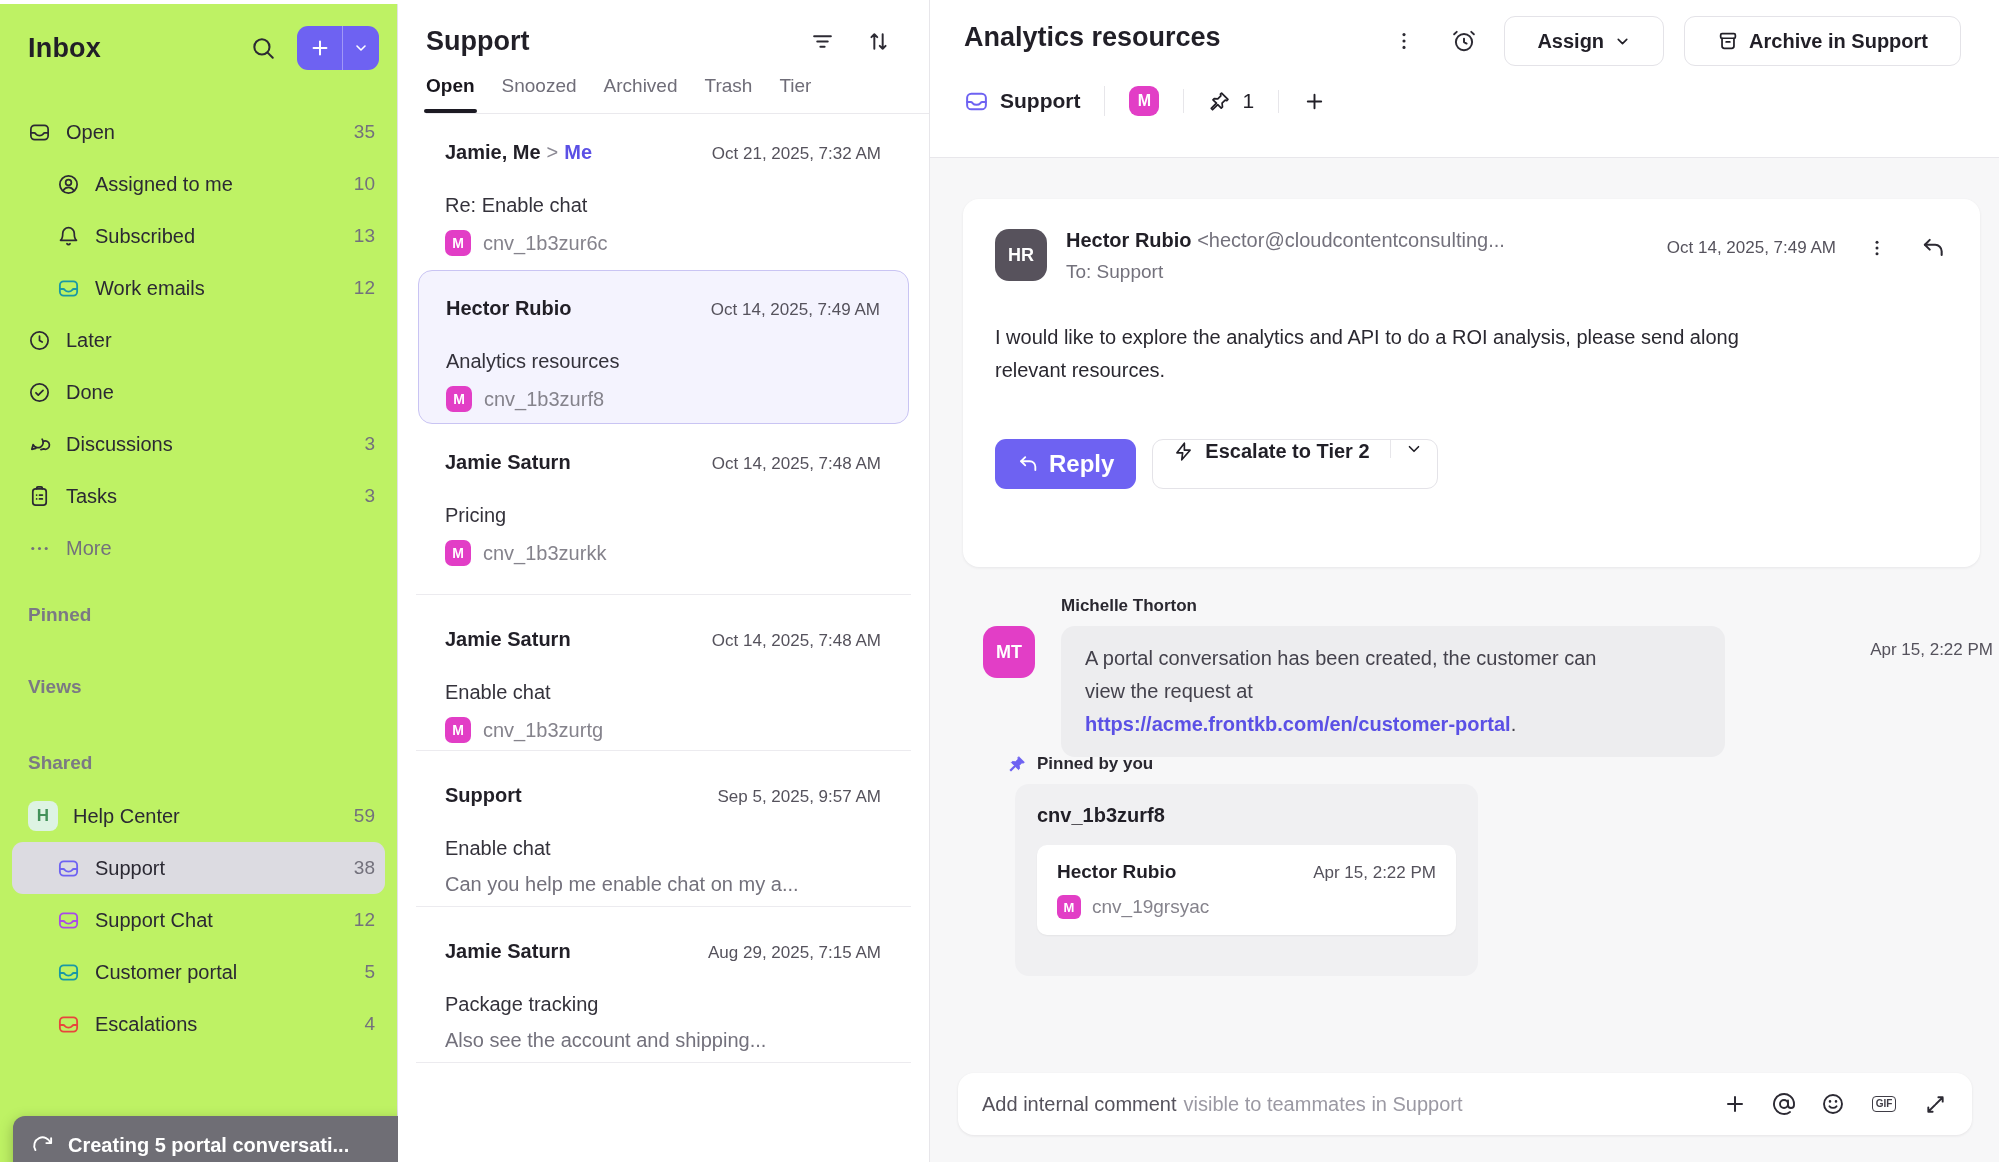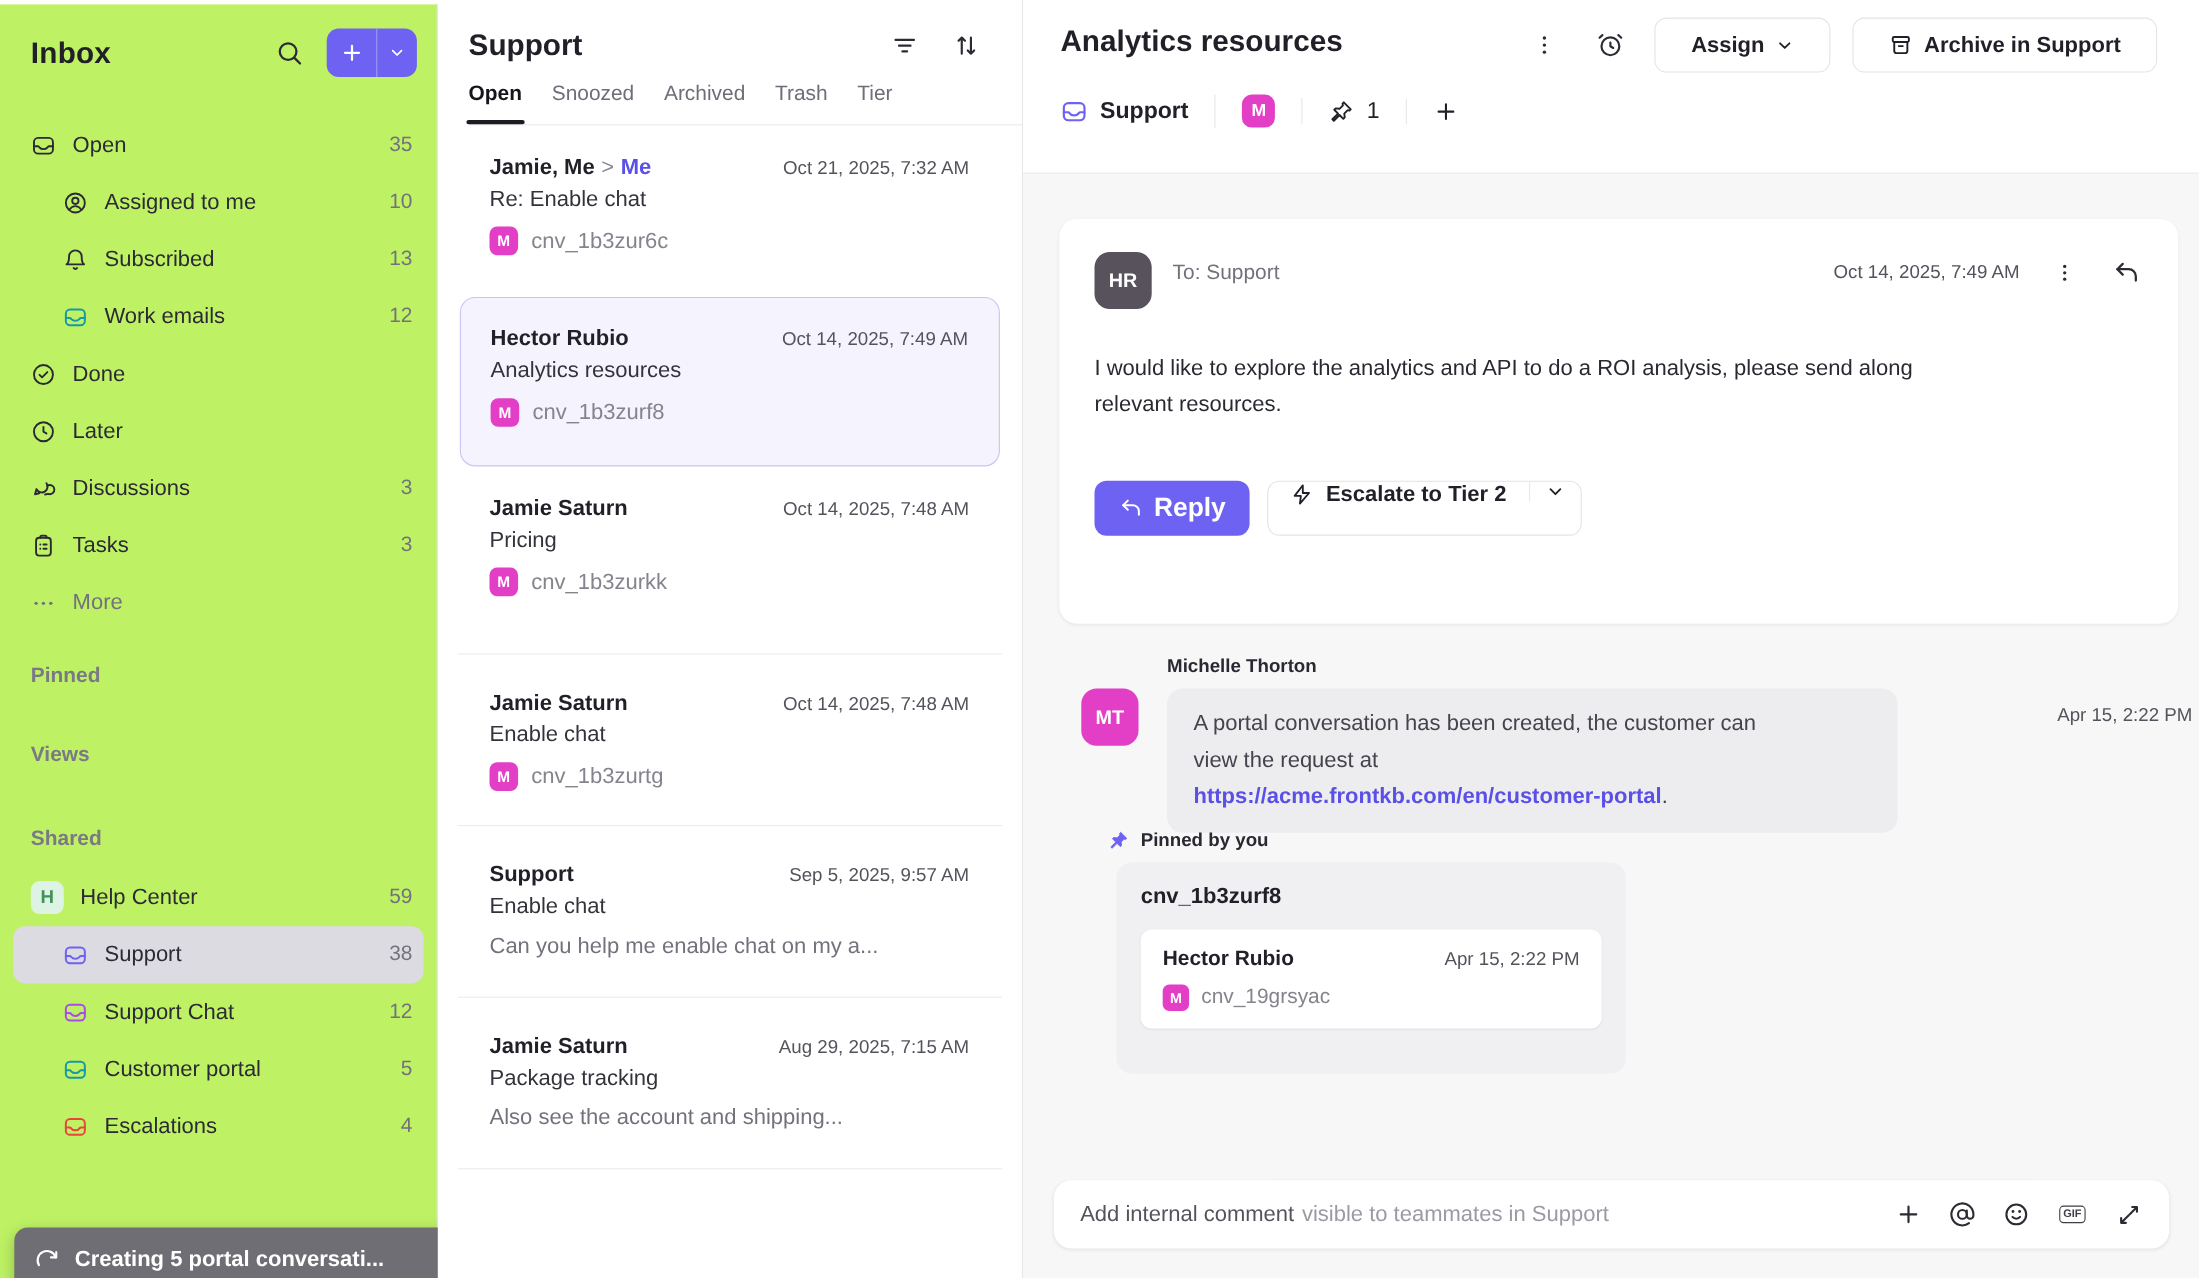--- a/index.html
+++ b/index.html
@@ -41,21 +41,21 @@
   .tab { font-size:19px; color:#6f6d78; padding-bottom:16px; position:relative; cursor:pointer; }
   .tab.active { color:#17151c; font-weight:600; }
   .tab.active::after { content:""; position:absolute; left:-2px; right:-2px; bottom:0; height:4px; border-radius:3px; background:#1c1a23; }
   .convs { }
   .conv { position:relative; height:156px; padding:27px 48px 0 47px; cursor:pointer; }
   .conv .row1 { display:flex; align-items:baseline; }
   .conv .names { font-size:20px; font-weight:700; color:#211f27; white-space:nowrap; }
   .conv .names .arrow { color:#8b8994; font-weight:400; padding:0 6px; }
   .conv .names .hl { color:#5B50E5; }
   .conv .date { margin-left:auto; font-size:17px; color:#55525c; white-space:nowrap; }
-  .conv .subj { margin-top:6px; font-size:20px; color:#34323b; }
+  .conv .subj { margin-top:30px; font-size:20px; color:#34323b; }
   .conv .meta { margin-top:13px; display:flex; align-items:center; gap:12px; font-size:20px; color:#85838c; }
   .conv .preview { margin-top:13px; font-size:20px; color:#73717c; white-space:nowrap; overflow:hidden; }
   .m-badge { width:26px; height:26px; border-radius:7px; background:#E23EC6; color:#fff; font-size:14px; font-weight:700; display:flex; align-items:center; justify-content:center; flex:0 0 auto; }
   .conv.hasdiv::after { content:""; position:absolute; left:18px; right:18px; bottom:0; height:1px; background:#ECEBEF; }
   .conv.sel { height:154px; margin:0 20px 0 20px; padding:26px 28px 0 27px; background:#F4F3FE; border:1.5px solid #C9C4F3; border-radius:14px; }
   .conv.r3 { height:171px; }
 
   
   .thread { position:absolute; left:930px; top:0; width:1069px; height:1162px; background:#fff; }
   .th-header { position:relative; height:158px; border-bottom:1px solid #E8E7EB; background:#fff; }
@@ -191,33 +191,33 @@
               <path d="M3 12.5h3.5c1.1 0 1.3.6 1.9 1.3.7.9 1.6 1.4 3.6 1.4s2.9-.5 3.6-1.4c.6-.7.8-1.3 1.9-1.3H21"></path>
             </svg>
           </span>
         <span class="lbl">Work emails</span>
         <span class="count">12</span>
       </div>
       <div class="sb-item">
         <span>
             <svg width="23" height="23" viewBox="0 0 24 24" fill="none" stroke="currentColor" stroke-width="1.8" stroke-linecap="round" stroke-linejoin="round">
               <circle cx="12" cy="12" r="9"></circle>
-              <path d="M8.3 12.3l2.4 2.4 5-5"></path>
-            </svg>
-          </span>
-        <span class="lbl">Done</span>
+              <path d="M12 7.5V12l2.8 1.6"></path>
+            </svg>
+          </span>
+        <span class="lbl">Later</span>
       </div>
       <div class="sb-item">
         <span>
             <svg width="23" height="23" viewBox="0 0 24 24" fill="none" stroke="currentColor" stroke-width="1.8" stroke-linecap="round" stroke-linejoin="round">
               <circle cx="12" cy="12" r="9"></circle>
-              <path d="M12 7.5V12l2.8 1.6"></path>
-            </svg>
-          </span>
-        <span class="lbl">Later</span>
+              <path d="M8.3 12.3l2.4 2.4 5-5"></path>
+            </svg>
+          </span>
+        <span class="lbl">Done</span>
       </div>
       <div class="sb-item">
         <span>
             <svg width="23" height="23" viewBox="0 0 24 24" fill="none" stroke="currentColor" stroke-width="1.8" stroke-linecap="round" stroke-linejoin="round">
               <path d="M14.8 6.5a5.5 5.5 0 11-9.4 5.6L4 17l4-.9"></path>
               <path d="M15.5 9.2a4.3 4.3 0 11.9 7.4l-2.9.7"></path>
             </svg>
           </span>
         <span class="lbl">Discussions</span>
         <span class="count">3</span>
@@ -484,20 +484,21 @@
         </div>
       </div>
     </div>
 
     <div class="th-scroll">
 
       <div class="msg-card">
         <div class="msg-head">
           <div class="avatar hr">HR</div>
           <div class="who">
+            <div class="msg-from"><span class="nm">Hector Rubio</span> <span class="em">&lt;hector@cloudcontentconsulting...</span></div>
             <div class="msg-to">To: Support</div>
           </div>
           <div class="right">
             <span class="msg-date">Oct 14, 2025, 7:49 AM</span>
             <button class="icon-btn" style="width:26px;height:26px">
                 <span>
                   <svg width="20" height="20" viewBox="0 0 24 24" fill="currentColor">
                     <circle cx="12" cy="5" r="1.8"></circle>
                     <circle cx="12" cy="12" r="1.8"></circle>
                     <circle cx="12" cy="19" r="1.8"></circle>

